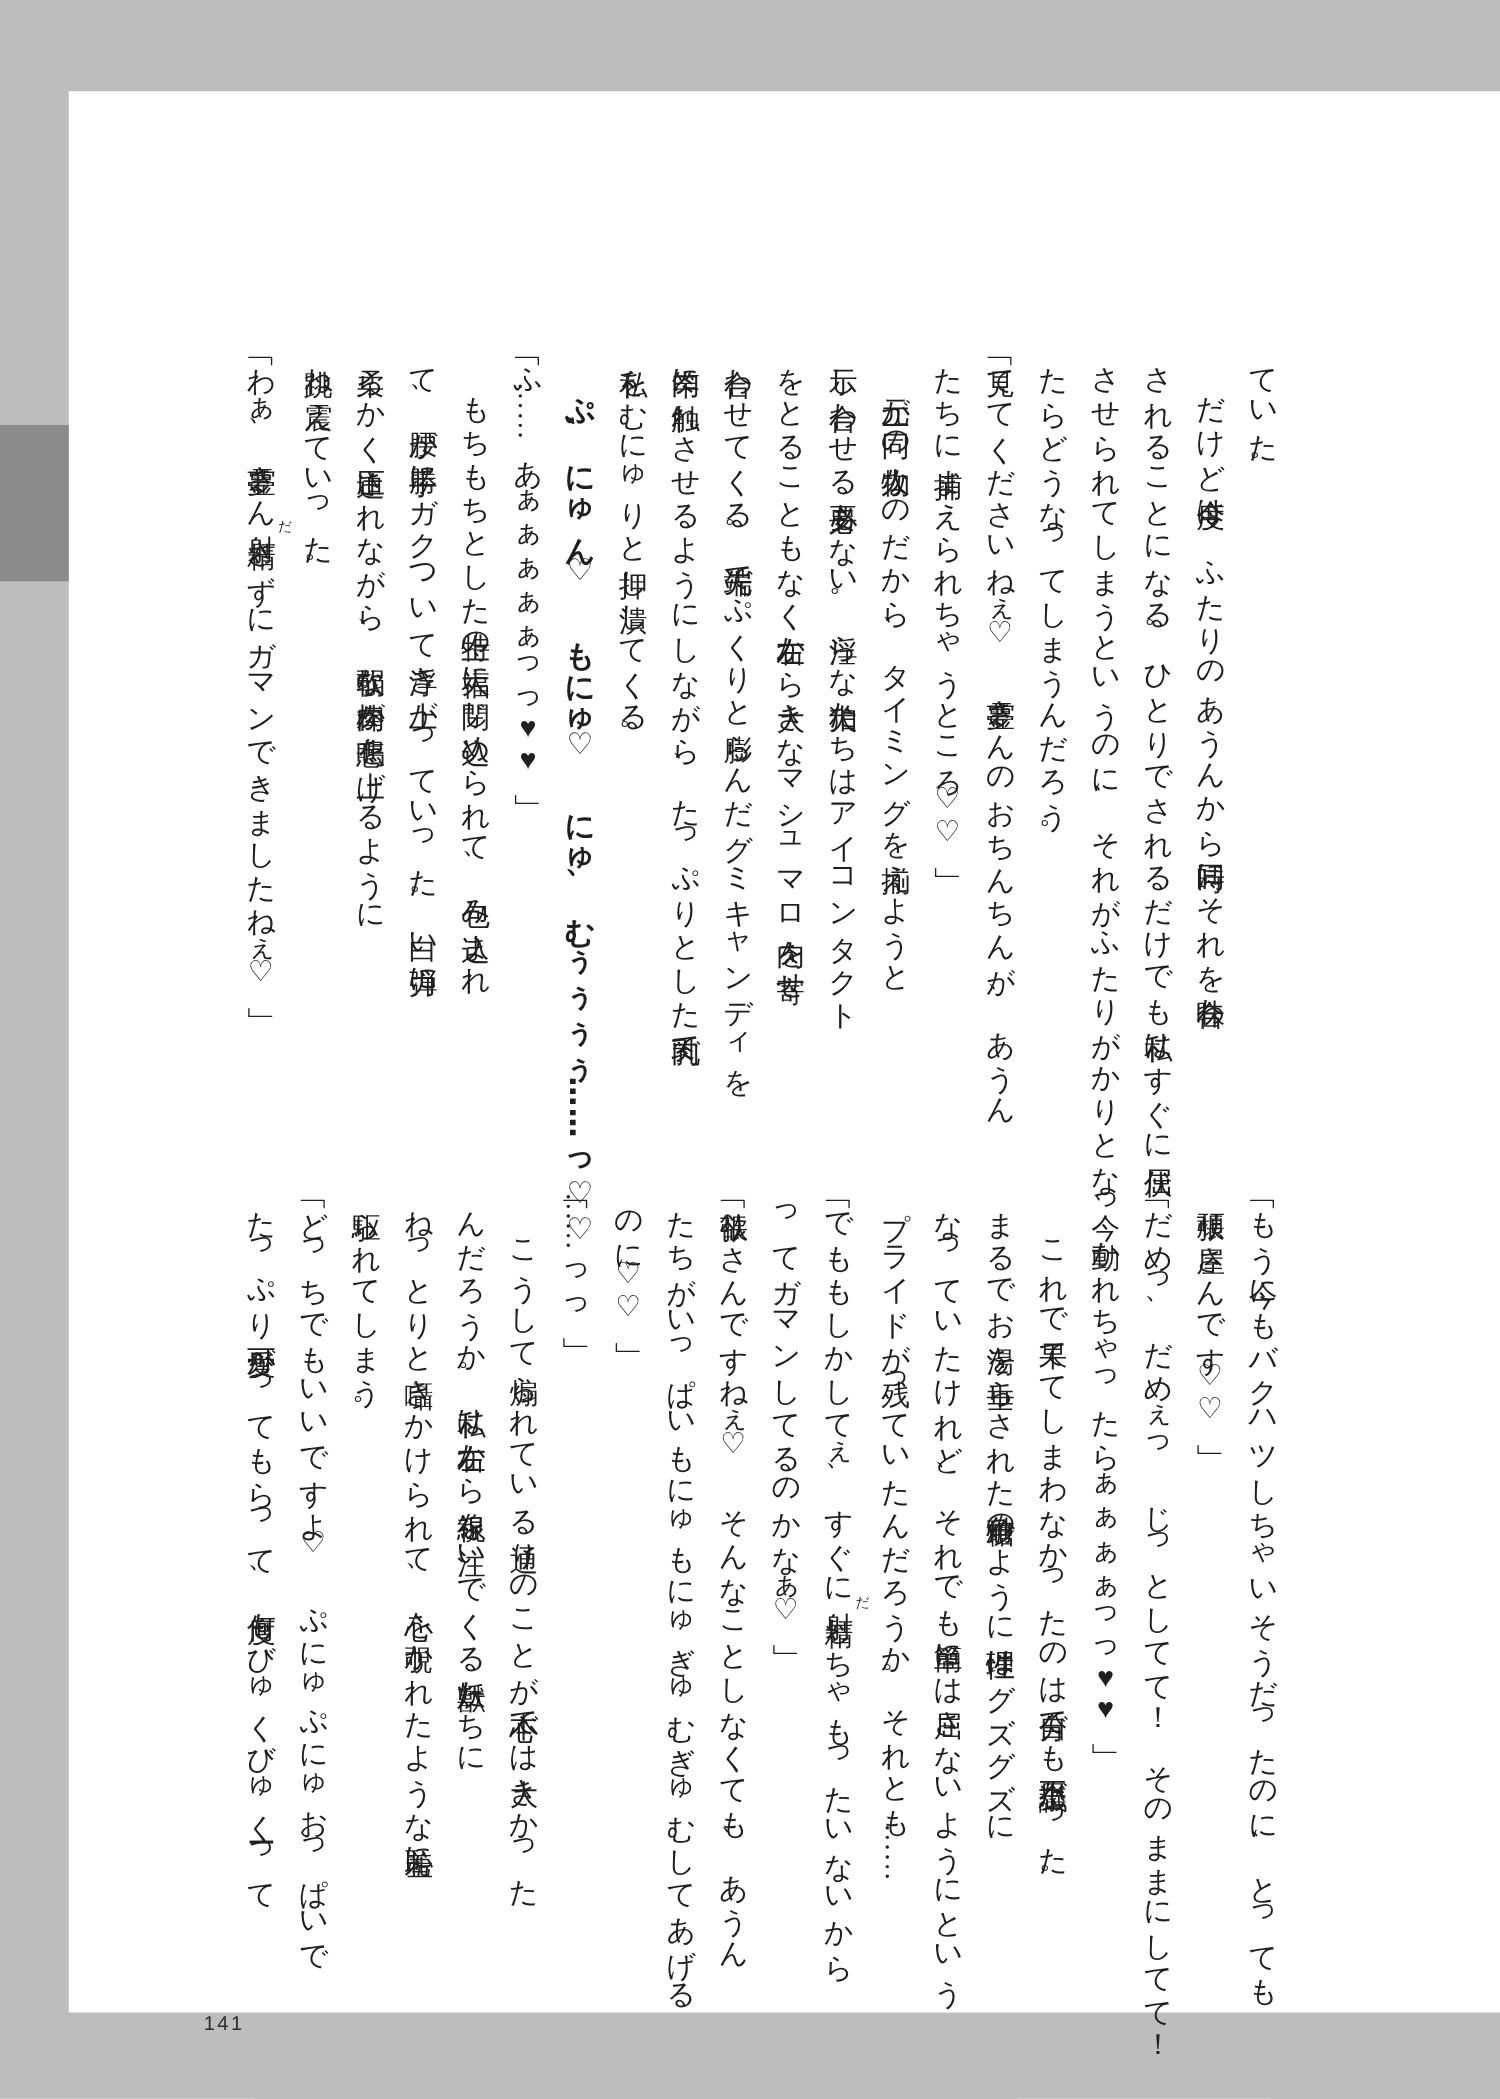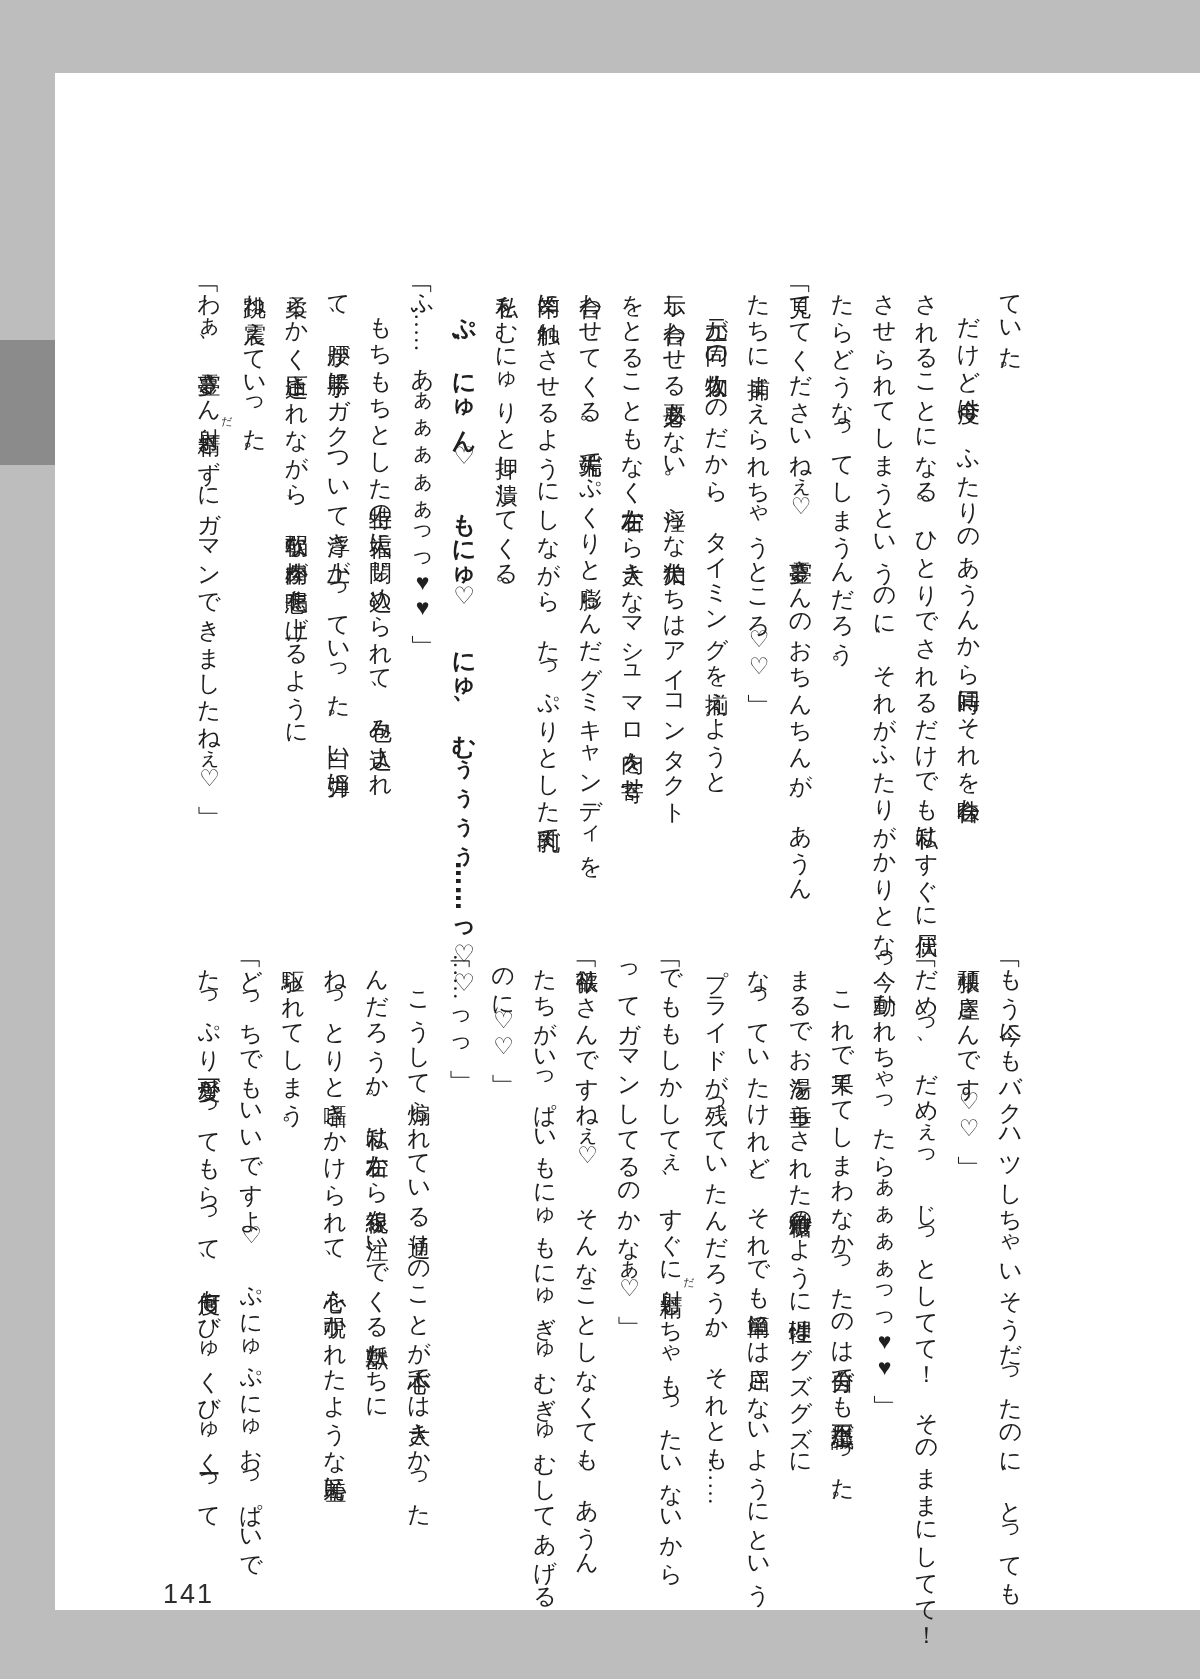--- a/index.html
+++ b/index.html
@@ -27,23 +27,23 @@
     font-size:23px;line-height:42px;letter-spacing:0.5px;
     white-space:nowrap;
     font-family:"Liberation Serif","DejaVu Serif",serif;
   }
   .col.bold{
     font-family:"DejaVu Sans","Liberation Sans",sans-serif;
     font-weight:700;font-size:24px;letter-spacing:1px;
   }
   ruby rt{font-size:11px;letter-spacing:0;}
   .page-number{
-    position:absolute;left:108px;top:1506px;
+    position:absolute;left:108px;top:1538px;
     font-family:"Liberation Sans","DejaVu Sans",sans-serif;
-    font-size:27px;color:#2e2e2e;letter-spacing:2px;
+    font-size:16px;color:#2e2e2e;letter-spacing:2px;
   }
 </style>
 </head>
 <body>
 
 <div class="frame">
   <div class="page">
     <div class="band band-upper" id="band-upper">
         <div class="col">ていた。</div>
         <div class="col">　だけど今度は、ふたりのあうんから同時にそれを味合わ</div>

